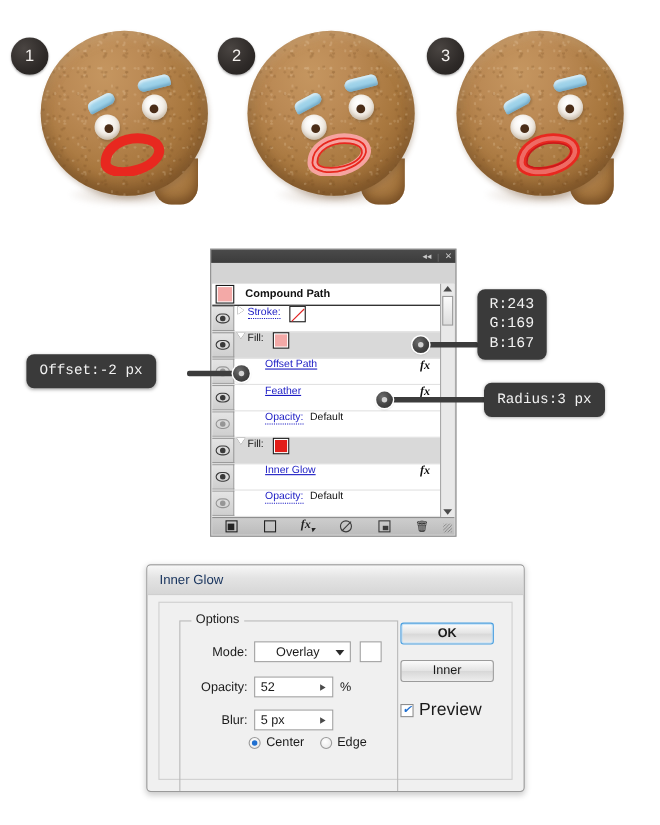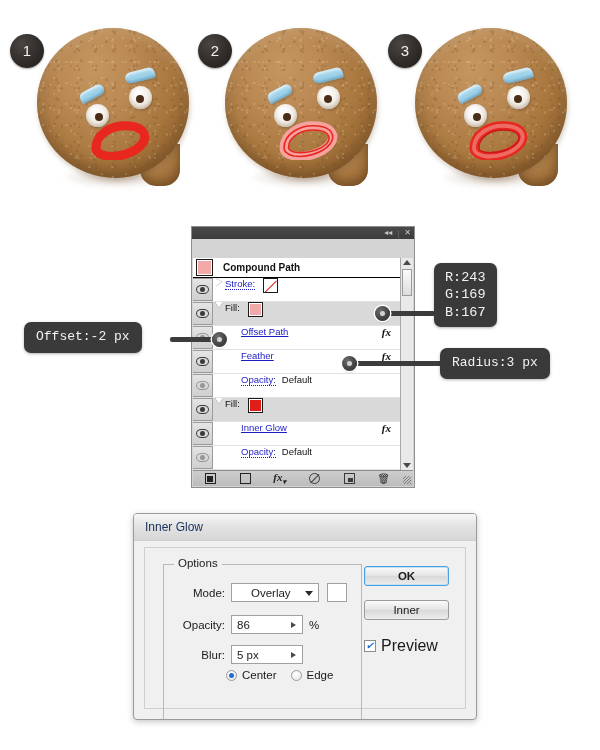--- a/index.html
+++ b/index.html
@@ -541,21 +541,21 @@
         <span class="combo" style="width:88px;margin-left:6px;padding-left:19px;">
           <span>Overlay</span>
           <span class="combo-caret"></span>
         </span>
         <span class="colorbox" style="margin-left: 8px; background: rgb(255, 255, 255);"></span>
       </div>
 
       <div class="frow" style="left:9px;top:50px;width:185px;">
         <span class="flabel" style="width:52px;">Opacity:</span>
         <span class="spin" style="width:72px;margin-left:6px;">
-          <span>86</span>
+          <span>52</span>
           <span class="spin-caret"></span>
         </span>
         <span class="unit">%</span>
       </div>
 
       <div class="frow" style="left:9px;top:80px;width:185px;">
         <span class="flabel" style="width:52px;">Blur:</span>
         <span class="spin" style="width:72px;margin-left:6px;">
           <span>5 px</span>
           <span class="spin-caret"></span>

